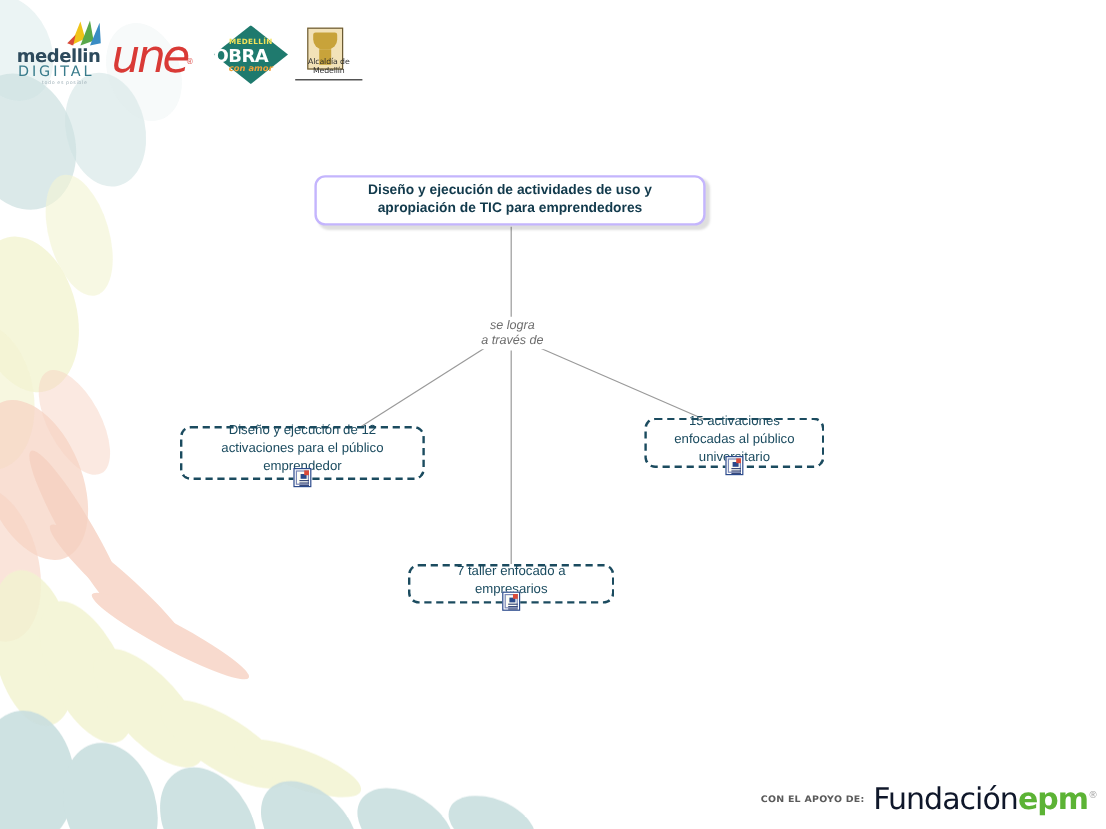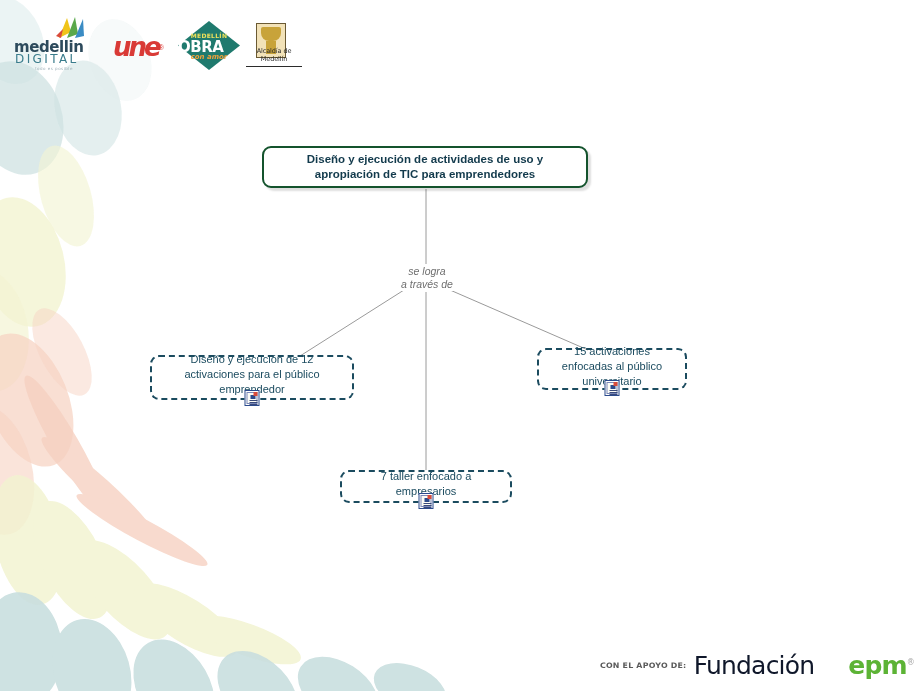--- a/index.html
+++ b/index.html
@@ -53,26 +53,25 @@
     position:absolute; left:22px; top:46px; font-size:4px;
     letter-spacing:0.5px; color:#9fb0b8;
     font-family:"DejaVu Sans", sans-serif;
   }
 
   
   #logo-une { left: 93px; top: 28px; width: 78px; height: 38px; }
   .une-text {
     font-family: "DejaVu Sans", sans-serif;
     font-style: italic;
-    font-weight: bold;
-    font-size: 26px;
+    font-weight: normal;
+    font-size: 38px;
     color: #d93a36;
     letter-spacing: -3px;
     line-height: 38px;
-    margin-left: 20px;
   }
   .une-reg { font-size: 7px; vertical-align: super; }
 
   
   #logo-obra { left: 178px; top: 21px; width: 62px; height: 49px; }
   .obra-diamond {
     position:absolute; left:0; top:0; width:62px; height:49px;
     background:#1f7a6e;
     clip-path: polygon(50% 0%, 100% 50%, 50% 100%, 0% 50%);
   }
@@ -133,21 +132,21 @@
     display: flex;
     align-items: center;
     justify-content: center;
     text-align: center;
   }
 
   
   #node-root {
     left: 262px; top: 146px;
     width: 326px; height: 42px;
-    border: 2px solid #14532d;
+    border: 2px solid #c4b5fd;
     border-radius: 9px;
     background: #ffffff;
     box-shadow: 3px 3px 2px rgba(0,0,0,0.13);
     color: #123a4c;
     font-weight: bold;
     font-size: 11.5px;
     line-height: 15px;
     padding: 2px 10px;
   }
 
@@ -229,21 +228,21 @@
     letter-spacing: 0.2px;
     transform: scaleX(1.05);
   }
   #epm-logo {
     font-family: "DejaVu Sans", sans-serif;
     font-size: 25px;
     letter-spacing: -0.8px;
     white-space: nowrap;
   }
   .epm-fund { color: #0f172a; }
-  .epm-epm  { color: #5cb335; font-weight: bold; margin-left: 34px; }
+  .epm-epm  { color: #5cb335; font-weight: bold; }
   .epm-reg  { color: #a6a6a6; font-size: 8px; vertical-align: super; }
 </style>
 </head>
 <body>
 
 <div id="page">
 
   <svg id="bg-decor" viewBox="0 0 922 691" xmlns="http://www.w3.org/2000/svg">
     <defs>
       <clipPath id="pageclip">

